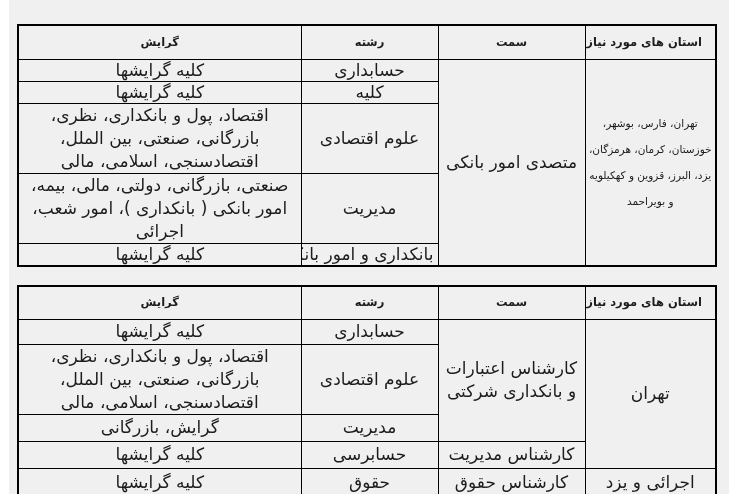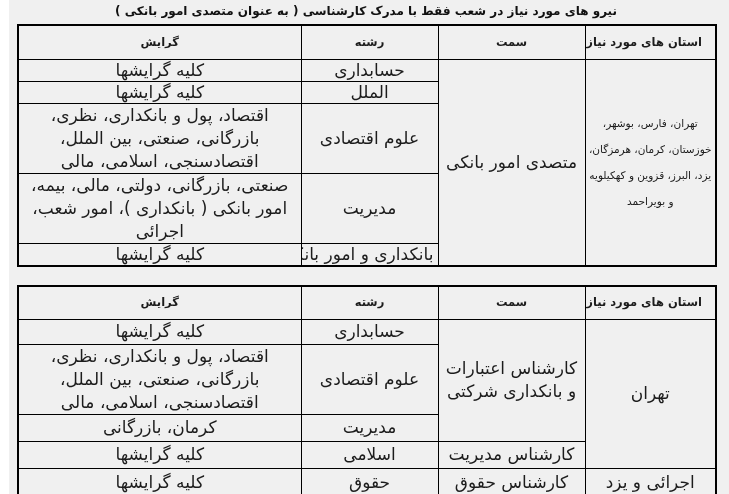--- a/index.html
+++ b/index.html
@@ -44,21 +44,20 @@
   td.provinces-cell{font-size:10.5px;line-height:26px;padding:0 2px;}
   td.wrap2{line-height:23px;}
   td.nowrap{white-space:nowrap;margin-top:8px;}
 </style>
 </head>
 <body>
 
 <div class="canvas">
   <div class="left-strip"></div>
 
-  <div class="tbl-title t1-title">نیرو های مورد نیاز در شعب فقط با مدرک کارشناسی ( به عنوان متصدی امور بانکی )</div>
 
   <table class="grid t1">
     <colgroup>
       <col style="width:131px">
         <col style="width:147px">
         <col style="width:137px">
         <col style="width:283px">
     </colgroup>
     <thead>
       <tr class="h1">
@@ -69,21 +68,21 @@
       </tr>
     </thead>
     <tbody>
       <tr class="t1r1">
         <td rowspan="5" class="provinces-cell">تهران، فارس، بوشهر، خوزستان، کرمان، هرمزگان، یزد، البرز، قزوین و کهکیلویه و بویراحمد</td>
         <td rowspan="5">متصدی امور بانکی</td>
         <td class="nowrap">حسابداری</td>
         <td>کلیه گرایشها</td>
       </tr>
       <tr class="t1r2">
-        <td class="nowrap">الملل</td>
+        <td class="nowrap">کلیه</td>
         <td>کلیه گرایشها</td>
       </tr>
       <tr class="t1r3">
         <td class="nowrap">علوم اقتصادی</td>
         <td class="wrap2">اقتصاد، پول و بانکداری، نظری، بازرگانی، صنعتی، بین الملل، اقتصادسنجی، اسلامی، مالی</td>
       </tr>
       <tr class="t1r4">
         <td class="nowrap">مدیریت</td>
         <td class="wrap2">صنعتی، بازرگانی، دولتی، مالی، بیمه، امور بانکی ( بانکداری )، امور شعب، اجرائی</td>
       </tr>
@@ -116,25 +115,25 @@
         <td rowspan="3" class="wrap2">کارشناس اعتبارات و بانکداری شرکتی</td>
         <td class="nowrap">حسابداری</td>
         <td>کلیه گرایشها</td>
       </tr>
       <tr class="t2r2">
         <td class="nowrap">علوم اقتصادی</td>
         <td class="wrap2">اقتصاد، پول و بانکداری، نظری، بازرگانی، صنعتی، بین الملل، اقتصادسنجی، اسلامی، مالی</td>
       </tr>
       <tr class="t2r3">
         <td class="nowrap">مدیریت</td>
-        <td>کرمان، بازرگانی</td>
+        <td>گرایش، بازرگانی</td>
       </tr>
       <tr class="t2r4">
         <td class="nowrap">کارشناس مدیریت</td>
-        <td class="nowrap">اسلامی</td>
+        <td class="nowrap">حسابرسی</td>
         <td>کلیه گرایشها</td>
       </tr>
       <tr class="t2r5">
         <td class="nowrap">اجرائی و یزد</td>
         <td class="nowrap">کارشناس حقوق</td>
         <td class="nowrap">حقوق</td>
         <td>کلیه گرایشها</td>
       </tr>
     </tbody>
   </table>

